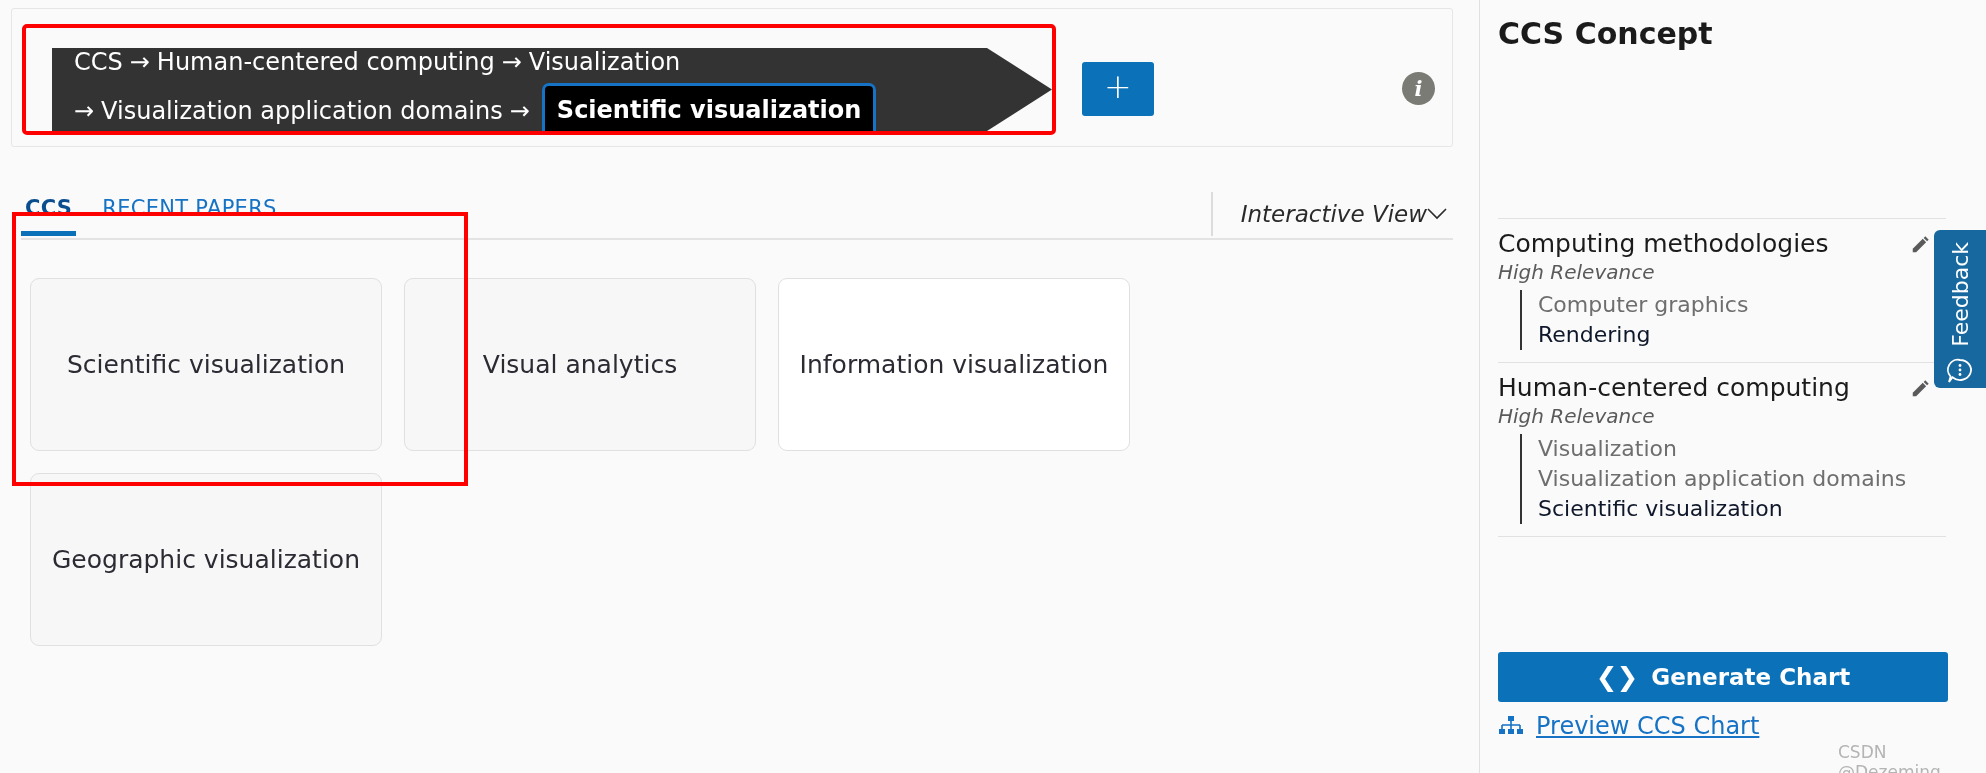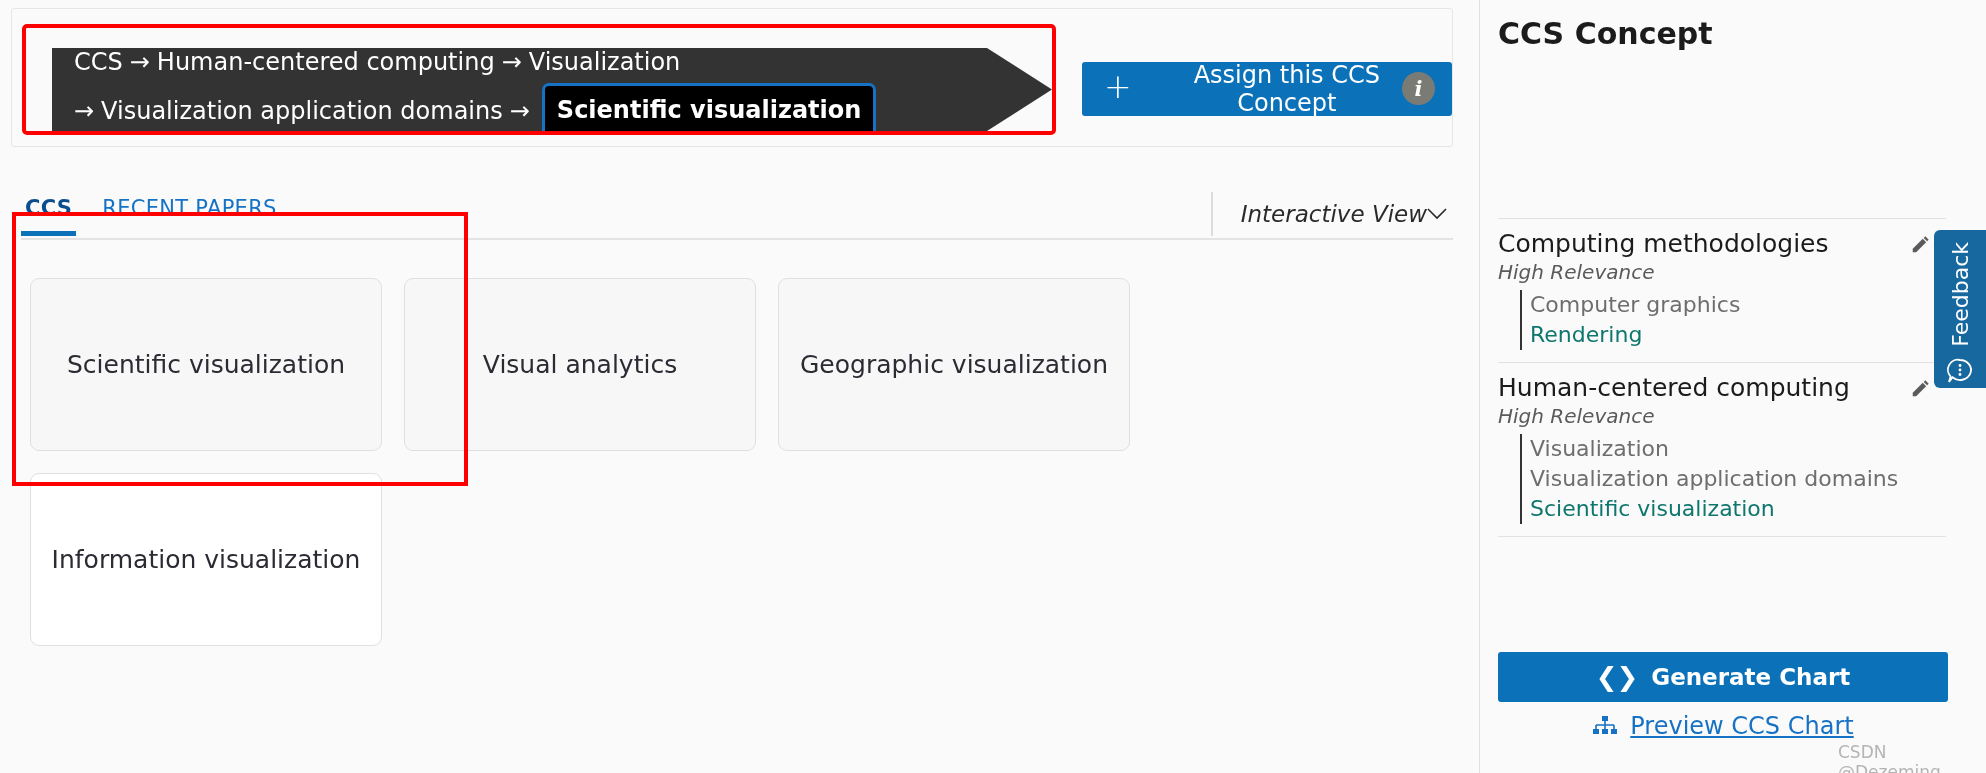--- a/index.html
+++ b/index.html
@@ -126,34 +126,34 @@
   .red-outline-2 {
     position: absolute; left: 12px; top: 212px; width: 456px; height: 274px;
     border: 4px solid #ff0000; z-index: 5; pointer-events: none;
   }
   .tree-divider { height: 1px; background: #e1e1e1; margin: 0 0 0 0; }
   .tree-group { padding: 10px 0 12px 0; }
   .tree-head { display: flex; align-items: center; justify-content: space-between; padding-right: 14px; }
   .tree-head-label { font-size: 25px; color: #1b1b1b; }
   .pencil { width: 22px; height: 22px; cursor: pointer; }
   .tree-rel { font-size: 20px; font-style: italic; color: #5a5a5a; margin-top: 2px; }
-  .tree-children { margin: 6px 0 0 22px; border-left: 2px solid #333; padding-left: 8px; }
+  .tree-children { margin: 6px 0 0 22px; border-left: 2px solid #333; padding-left: 16px; }
   .tree-child { font-size: 22px; line-height: 30px; color: #6e6e6e; }
-  .tree-child.leaf { color: #0f766e; }
+  .tree-child.leaf { color: #0f172a; }
 
   .gen-btn {
     position: absolute; left: 18px; top: 652px; width: 450px; height: 50px;
     background: #0b72b9; color: #fff; border: none; border-radius: 3px;
     font-family: inherit; font-size: 23px; font-weight: bold;
     display: flex; align-items: center; justify-content: center; gap: 14px; cursor: pointer;
   }
   .code-glyph { font-size: 26px; font-weight: bold; letter-spacing: -1px; }
   .preview-row {
     position: absolute; left: 18px; top: 712px; width: 450px;
-    display: flex; align-items: center; justify-content: center; gap: 12px; cursor: pointer;
+    display: flex; align-items: center; justify-content: flex-start; gap: 12px; cursor: pointer;
   }
   .preview-label { font-size: 24px; color: #1672c4; text-decoration: underline; }
 
   .feedback-tab {
     position: absolute; left: 1934px; top: 230px; width: 52px; height: 158px;
     background: #16689e; border-radius: 6px 0 0 6px; z-index: 7;
     display: flex; flex-direction: column; align-items: center; justify-content: flex-start;
     padding-top: 12px; cursor: pointer;
   }
   .feedback-label {
@@ -185,21 +185,20 @@
         <div class="crumb-line">
           <span class="crumb-sep" style="padding-left:0">→</span>
           <span>Visualization application domains</span>
           <span class="crumb-sep">→</span>
           <span class="crumb-current">Scientific visualization</span>
         </div>
       </div>
 
       <button class="assign-btn">
         <span class="plus-glyph">+</span>
-        <span>Assign this CCS Concept</span>
       </button>
 
       <div class="info-icon">
         <span>i</span>
       </div>
     </div>
 
     <div class="red-outline-1"></div>
 
     <div class="tabs-row">
@@ -216,25 +215,25 @@
       </div>
     </div>
 
     <div class="cards">
       <div class="card tone-gray">
         <span>Scientific visualization</span>
       </div>
       <div class="card tone-gray">
         <span>Visual analytics</span>
       </div>
+      <div class="card tone-white">
+        <span>Information visualization</span>
+      </div>
       <div class="card tone-gray">
         <span>Geographic visualization</span>
-      </div>
-      <div class="card tone-white">
-        <span>Information visualization</span>
       </div>
     </div>
   </div>
 
   <div class="side-col">
     <div class="side-title">CCS Concept</div>
 
 
     <div class="tree-box">
       <div class="tree-divider"></div>

